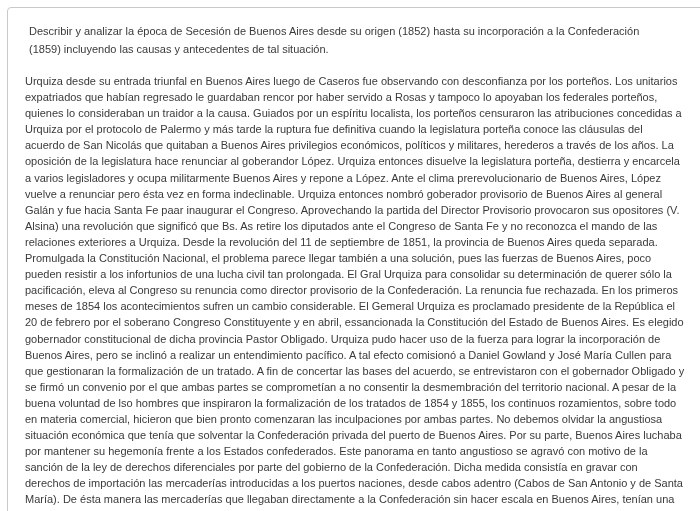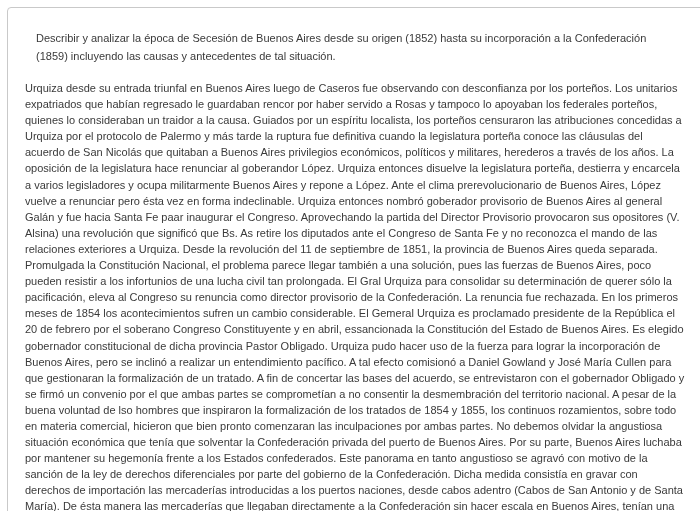--- a/index.html
+++ b/index.html
@@ -24,21 +24,21 @@
     border: 1px solid #c9c9c9;
     border-radius: 4px;
     box-sizing: border-box;
   }
   .content {
     position: relative;
     padding: 11px 0 0 17px;
     color: #3a3a3a;
   }
   .intro {
-    margin: 11px;
+    margin: 4px;
     width: 645px;
     font-size: 11px;
     line-height: 17.5px;
     color: #3a3a3a;
   }
   .watermark {
     position: absolute;
     top: 18px;
     left: 448px;
     font-size: 30px;

